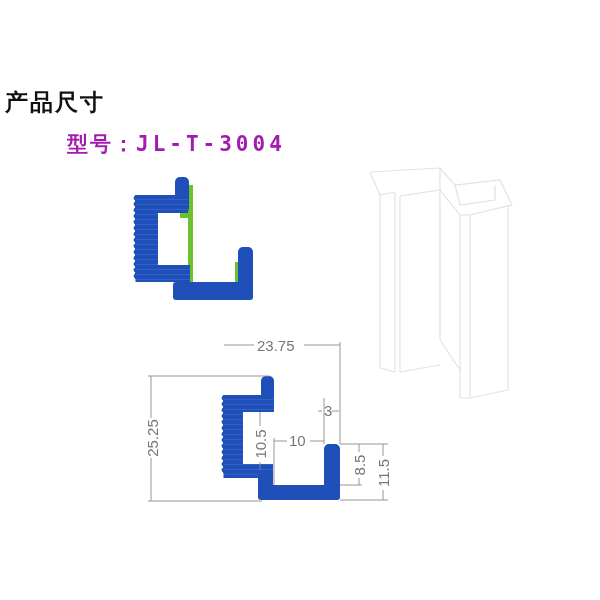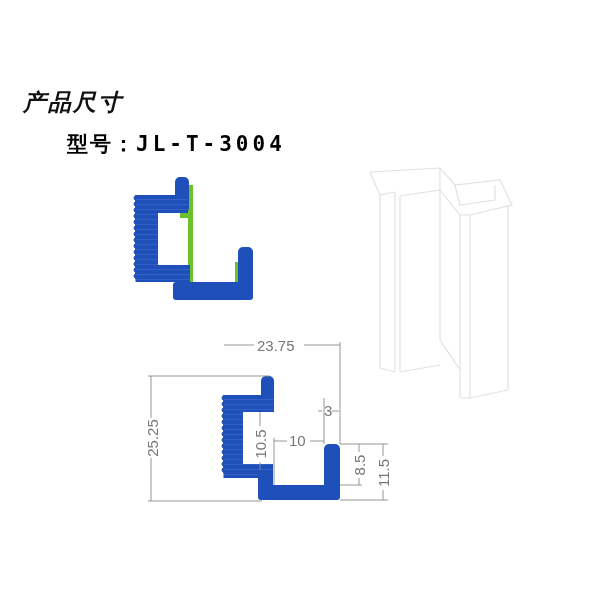--- a/index.html
+++ b/index.html
@@ -1,21 +1,21 @@
 <!DOCTYPE html>
 <html><head>
 <meta charset="utf-8">
 <style>
   html, body { margin:0; padding:0; background:#ffffff; }
   body { width:600px; height:600px; position:relative; overflow:hidden;
          font-family:"DejaVu Sans", sans-serif; }
-  .title { position:absolute; left:23px; top:88px; font-size:23px; font-weight:bold;
-           color:#111; letter-spacing:2px; line-height:28px;font-style:italic; }
+  .title { position:absolute; left:5px; top:88px; font-size:23px; font-weight:bold;
+           color:#111; letter-spacing:2px; line-height:28px; }
   .model { position:absolute; left:67px; top:131px; font-size:21px; font-weight:bold;
-           color:#000000; letter-spacing:2px; line-height:26px; }
+           color:#a21caf; letter-spacing:2px; line-height:26px; }
   .model .code { font-family:"DejaVu Sans Mono", monospace; letter-spacing:4px; }
   svg { position:absolute; left:0; top:0; }
   .dimtext { font-family:"Liberation Sans", sans-serif; font-size:15px; fill:#777; }
 </style>
 </head>
 <body>
 
 <div class="title">产品尺寸</div>
 <div class="model">
   <span>型号：</span><span class="code">JL-T-3004</span>

